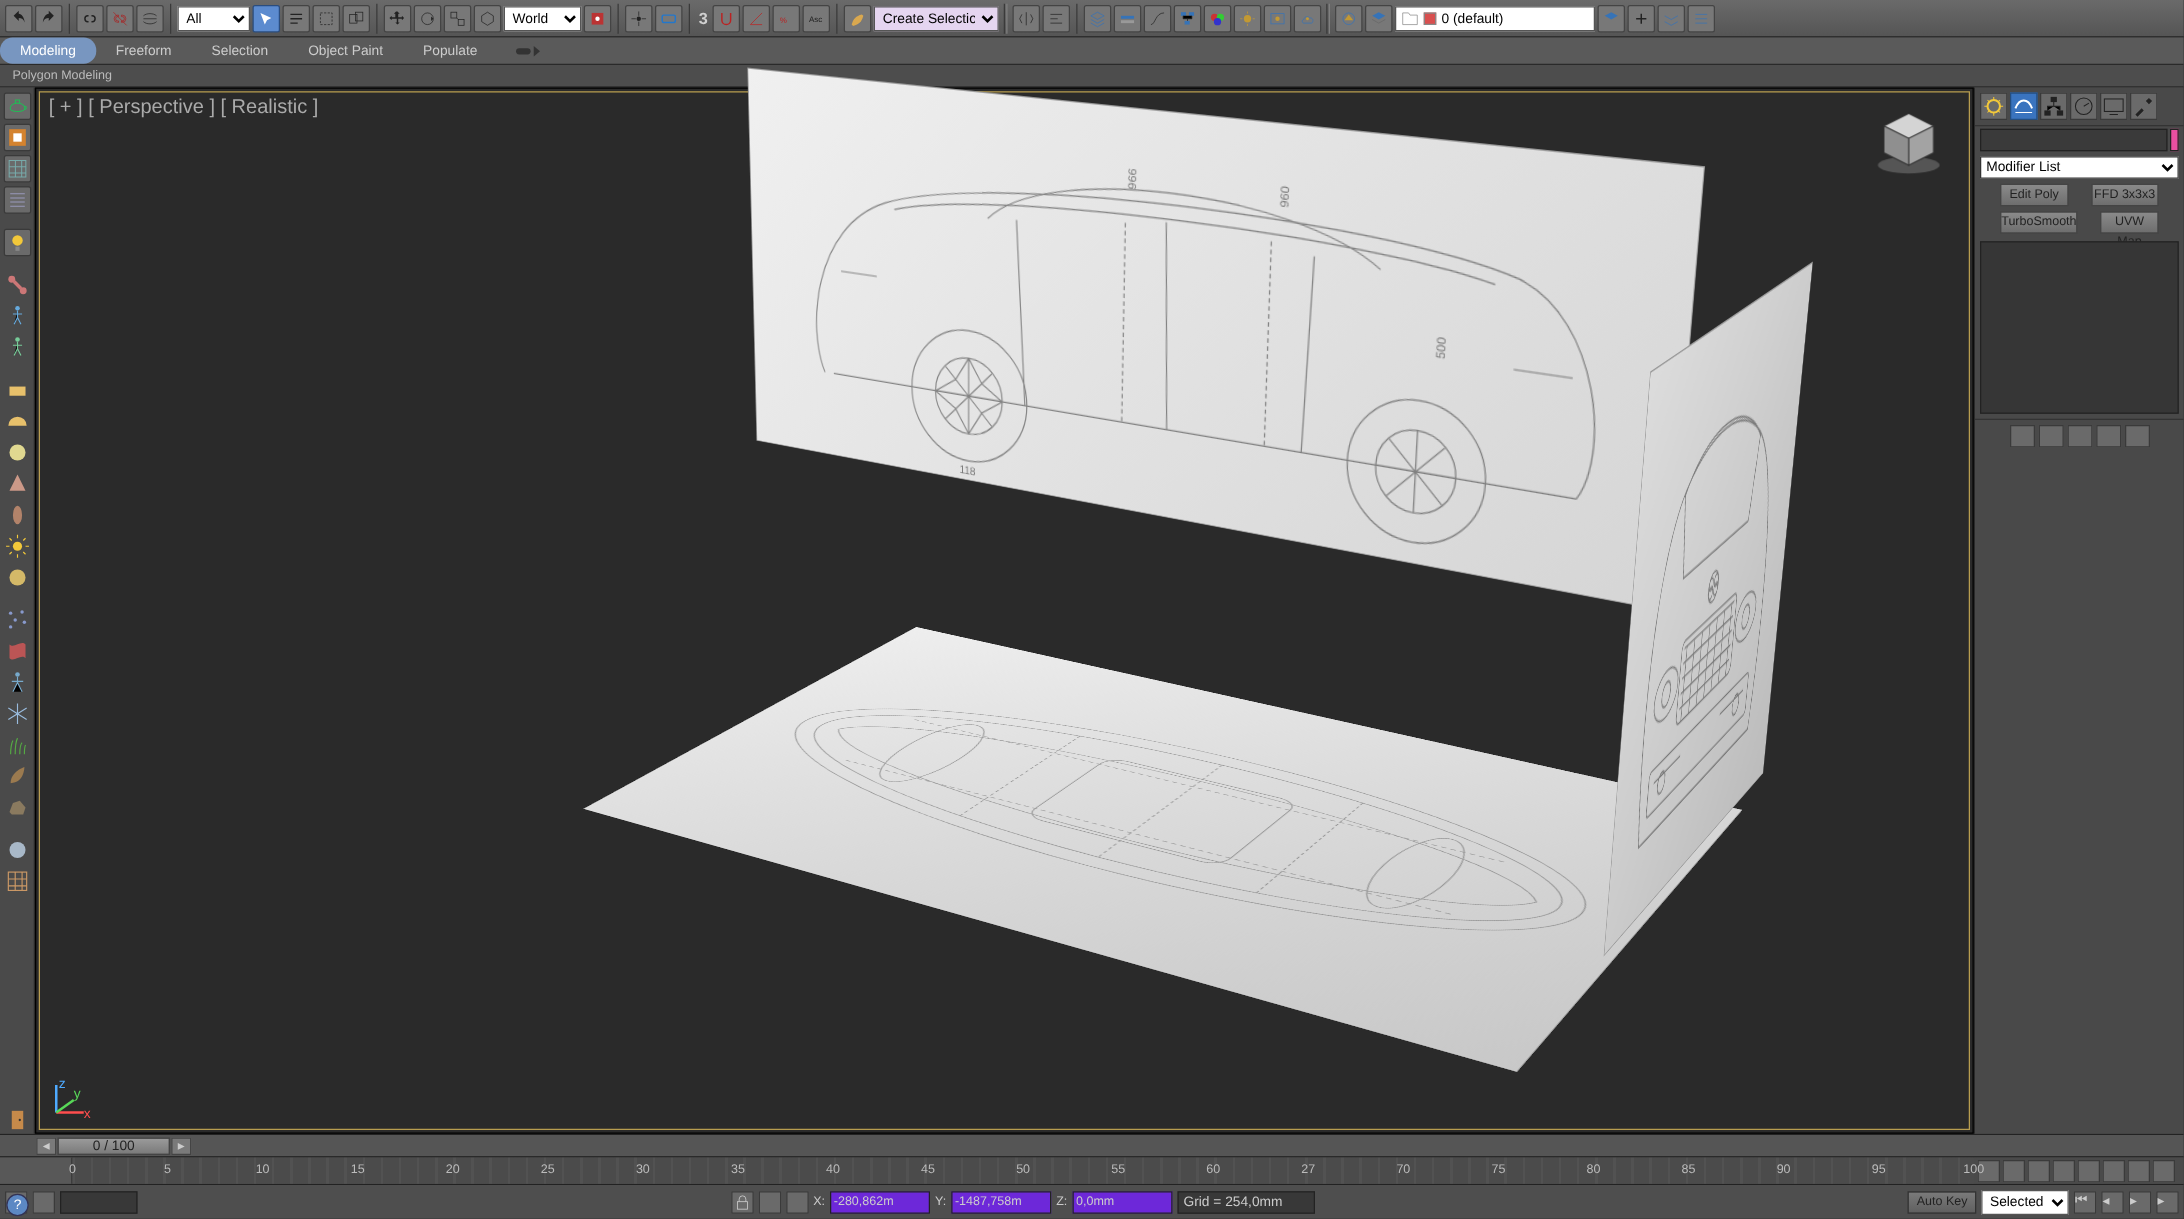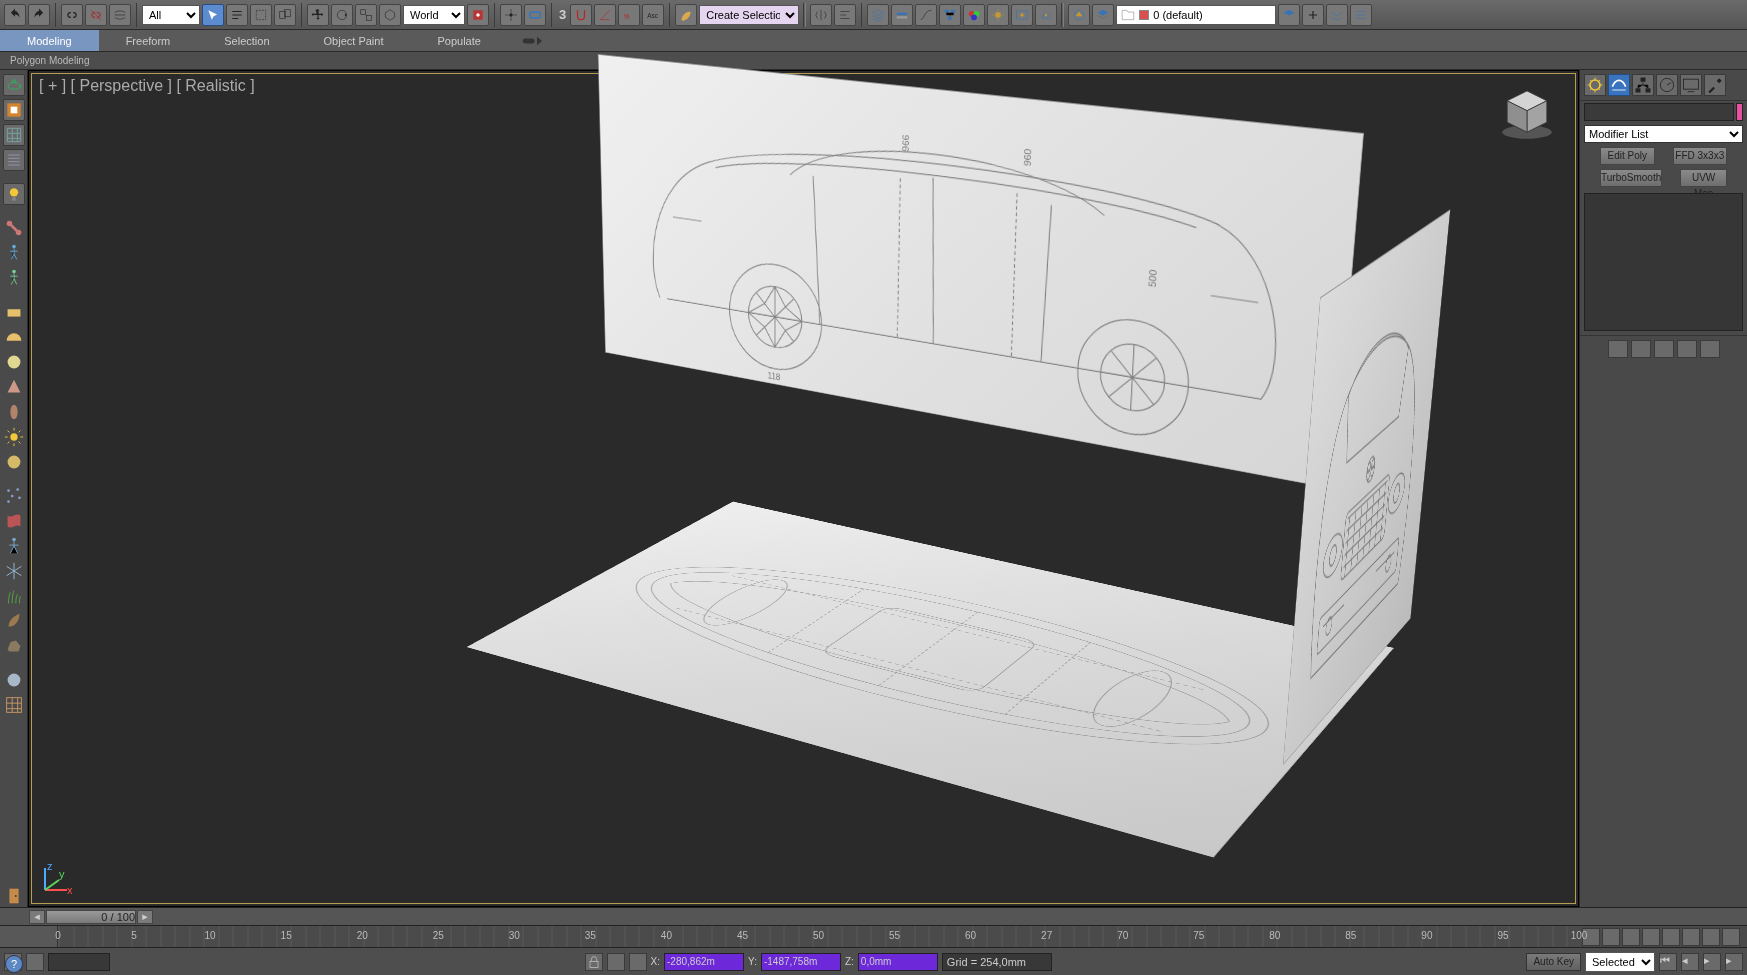--- a/index.html
+++ b/index.html
@@ -10,21 +10,21 @@
   .tb-ico.active{background:#5c8bcf;border-color:#2a4d7f;}
   .tb-ico svg{width:14px;height:14px;}
   .tb-sel{height:20px;background:#fff;color:#000;border:1px solid #555;font-size:11px;padding:0 2px;}
   .tb-sep{width:1px;height:24px;background:#3a3a3a;margin:0 3px;}
   .tb-sep2{width:3px;height:24px;border-left:1px solid #3a3a3a;border-right:1px solid #808080;margin:0 2px;}
   .spinner3{color:#d0d0d0;font-size:13px;font-weight:bold;margin:0 2px;}
   .layer-box{display:flex;align-items:center;height:20px;background:#fff;border:1px solid #555;padding:0 4px;min-width:160px;}
   .layer-swatch{width:10px;height:10px;border:1px solid #888;margin-right:4px;}
   
   .ribbon{height:22px;background:#5a5a5a;display:flex;align-items:stretch;border-bottom:1px solid #2a2a2a;}
-  .rtab{padding:0 27px;display:flex;align-items:center;color:#ccc;cursor:pointer;}
+  .rtab{padding:0 16px;display:flex;align-items:center;color:#ccc;cursor:pointer;border-radius:10px;}
   .rtab.active{background:#7896c0;color:#fff;}
   .rpill{margin-left:8px;padding:0 6px;display:flex;align-items:center;}
   .subribbon{height:18px;background:#4d4d4d;color:#bbb;padding:0 10px;display:flex;align-items:center;border-bottom:1px solid #2a2a2a;font-size:10px;}
   
   .main{display:flex;height:calc(975px - 30px - 22px - 18px - 18px - 22px - 28px);}
   .left-tools{width:28px;background:#4a4a4a;border-right:1px solid #2a2a2a;display:flex;flex-direction:column;align-items:center;padding-top:4px;gap:3px;}
   .lt-ico{width:22px;height:22px;background:#6a6a6a;border:1px solid #3a3a3a;border-radius:2px;cursor:pointer;display:flex;align-items:center;justify-content:center;}
   .lt-ico.sm{background:transparent;border:none;}
   .lt-gap{height:6px;}
   .viewport{flex:1;background:#2a2a2a;position:relative;border:1px solid #000;margin:0;}
@@ -40,21 +40,21 @@
   .rp-swatch{width:18px;height:18px;background:#e94fa0;border:1px solid #222;}
   .rp-sel{margin:2px 4px;height:18px;background:#fff;color:#000;border:1px solid #333;width:calc(100% - 8px);}
   .rp-btnrow{display:flex;gap:18px;padding:2px 20px;}
   .rp-btn{flex:1;height:18px;background:linear-gradient(#8a8a8a,#6e6e6e);border:1px solid #444;color:#222;font-size:10px;text-align:center;line-height:16px;cursor:pointer;}
   .rp-stack{flex:1;margin:4px;background:#363636;border:1px solid #222;}
   .rp-bottom{display:flex;gap:3px;padding:4px;justify-content:center;border-top:1px solid #333;}
   .rp-bico{width:20px;height:18px;background:#6a6a6a;border:1px solid #3a3a3a;cursor:pointer;}
   
   .timeslider{height:18px;background:#555;display:flex;align-items:center;border-top:1px solid #222;}
   .ts-arrow{width:16px;height:14px;background:#7a7a7a;border:1px solid #444;margin:0 1px;display:flex;align-items:center;justify-content:center;}
-  .ts-handle{width:90px;height:14px;background:linear-gradient(#9a9a9a,#7a7a7a);border:1px solid #444;text-align:right;color:#222;}
+  .ts-handle{width:90px;height:14px;background:linear-gradient(#9a9a9a,#7a7a7a);border:1px solid #444;text-align:center;color:#222;}
   .ruler{height:22px;background:#4b4b4b;display:flex;align-items:flex-start;position:relative;border-top:1px solid #222;}
   .ruler-track{flex:1;position:relative;height:100%;background:repeating-linear-gradient(90deg,#525252 0,#525252 2px,#4b4b4b 2px,#4b4b4b 14.5px);}
   .ruler-num{position:absolute;top:4px;font-size:10px;color:#bbb;transform:translateX(-50%);}
   .ruler-left{width:58px;height:100%;background:#585858;border-right:1px solid #333;}
   .ruler-right{width:168px;height:100%;background:#4a4a4a;display:flex;align-items:center;gap:2px;padding:0 3px;}
   .sm-ico{width:18px;height:18px;background:#6a6a6a;border:1px solid #3a3a3a;}
   
   .status{height:28px;background:#4e4e4e;display:flex;align-items:center;border-top:1px solid #222;gap:4px;padding:0 4px;}
   .st-well{height:18px;background:#383838;border:1px solid #222;padding:0 4px;line-height:16px;}
   .st-script{width:62px;}

